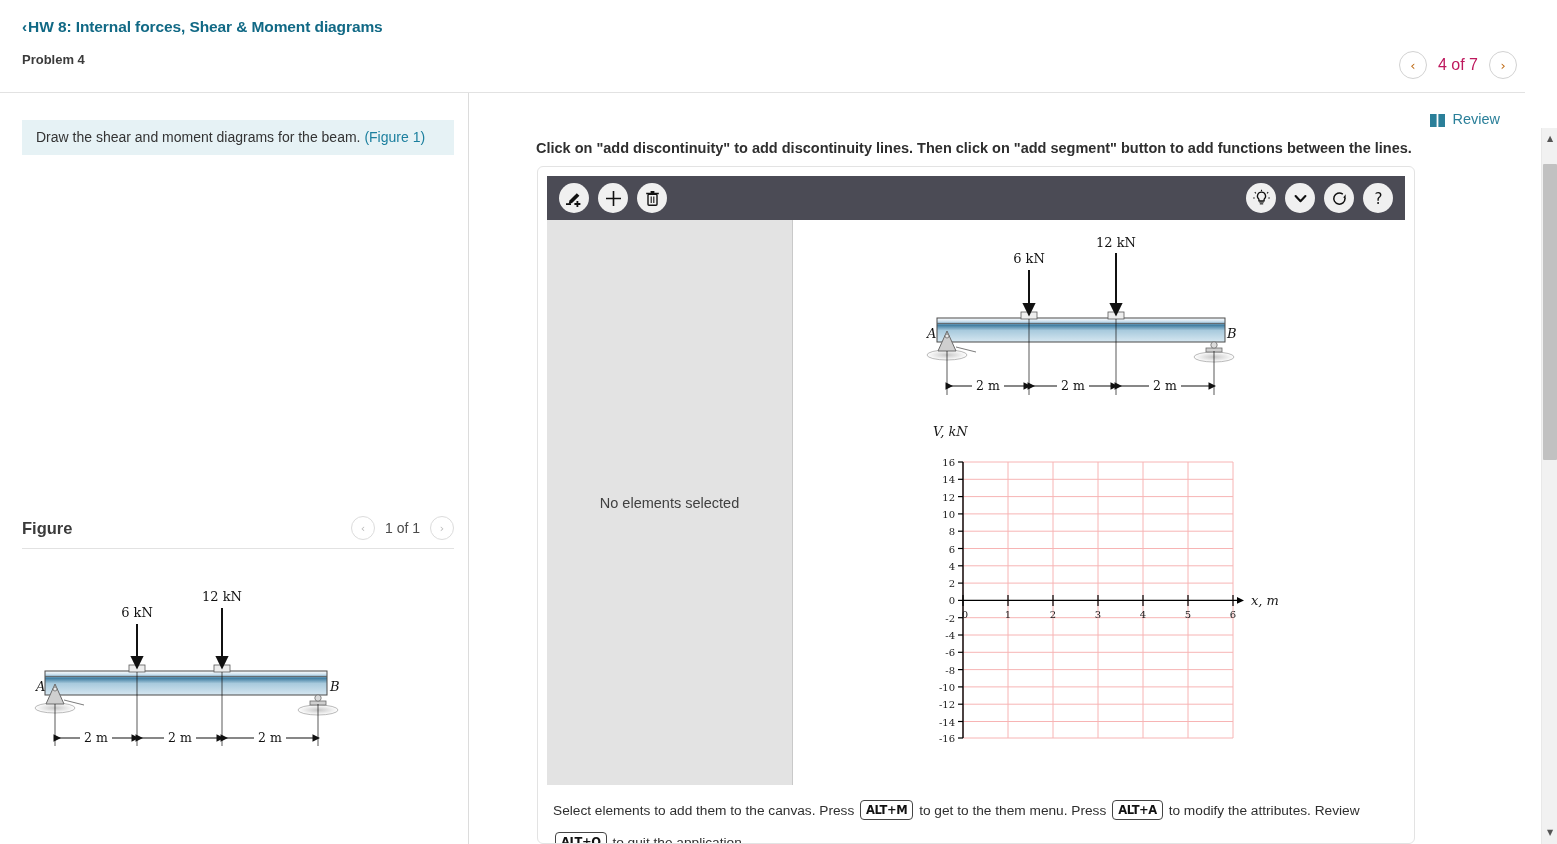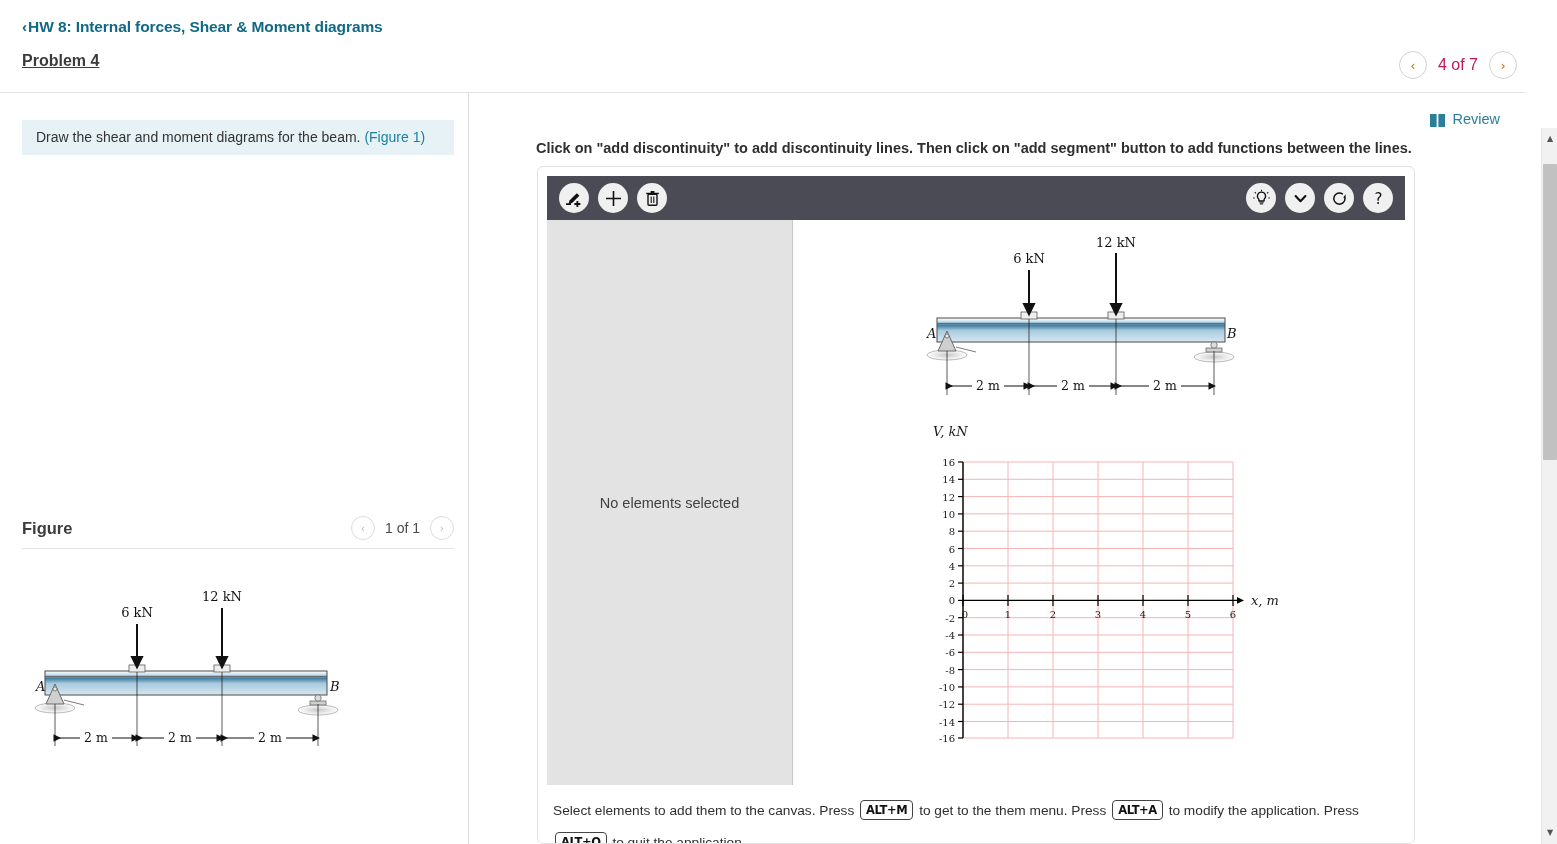--- a/index.html
+++ b/index.html
@@ -15,21 +15,21 @@
 
   
   .hw-link {
     position: absolute; left: 22px; top: 18px;
     font-size: 15.5px; font-weight: bold; color: #116985;
     letter-spacing: -0.1px; cursor: pointer; white-space: nowrap;
   }
   .hw-link .chev { font-weight: bold; margin-right: 1px; }
   .problem-title {
     position: absolute; left: 22px; top: 52px;
-    font-size: 16px; font-weight: bold; color: #3b3b3b; text-decoration: underline;
+    font-size: 13px; font-weight: bold; color: #3b3b3b;
   }
   .pager {
     position: absolute; right: 40px; top: 51px;
     display: flex; align-items: center; gap: 11px;
   }
   .pg-btn {
     width: 28px; height: 28px; border-radius: 50%;
     border: 1px solid #d2d2d2; background: #fff;
     display: flex; align-items: center; justify-content: center;
     color: #be6a13; font-size: 13px; cursor: pointer;
@@ -480,21 +480,21 @@
               <text x="257" y="198">5</text>
               <text x="302" y="198">6</text>
             </g>
             <text x="320" y="185" class="axis-label" font-style="normal"><tspan font-style="italic">x</tspan>,  m</text>
           </svg>
 
         </div>
       </div>
 
       <div class="status-bar">
-        <span>Select elements to add them to the canvas. Press </span><span class="kbd">ALT+M</span><span> to get to the them menu. Press </span><span class="kbd">ALT+A</span><span> to modify the application. Press </span><span class="kbd">ALT+Q</span><span> to quit the application.</span>
+        <span>Select elements to add them to the canvas. Press </span><span class="kbd">ALT+M</span><span> to get to the them menu. Press </span><span class="kbd">ALT+A</span><span> to modify the attributes. Review </span><span class="kbd">ALT+Q</span><span> to quit the application.</span>
       </div>
 
     </div>
   </div>
 
   <div class="scrollbar">
     <div class="sb-arrow up">▲</div>
     <div class="sb-thumb"></div>
     <div class="sb-arrow down">▼</div>
   </div>

